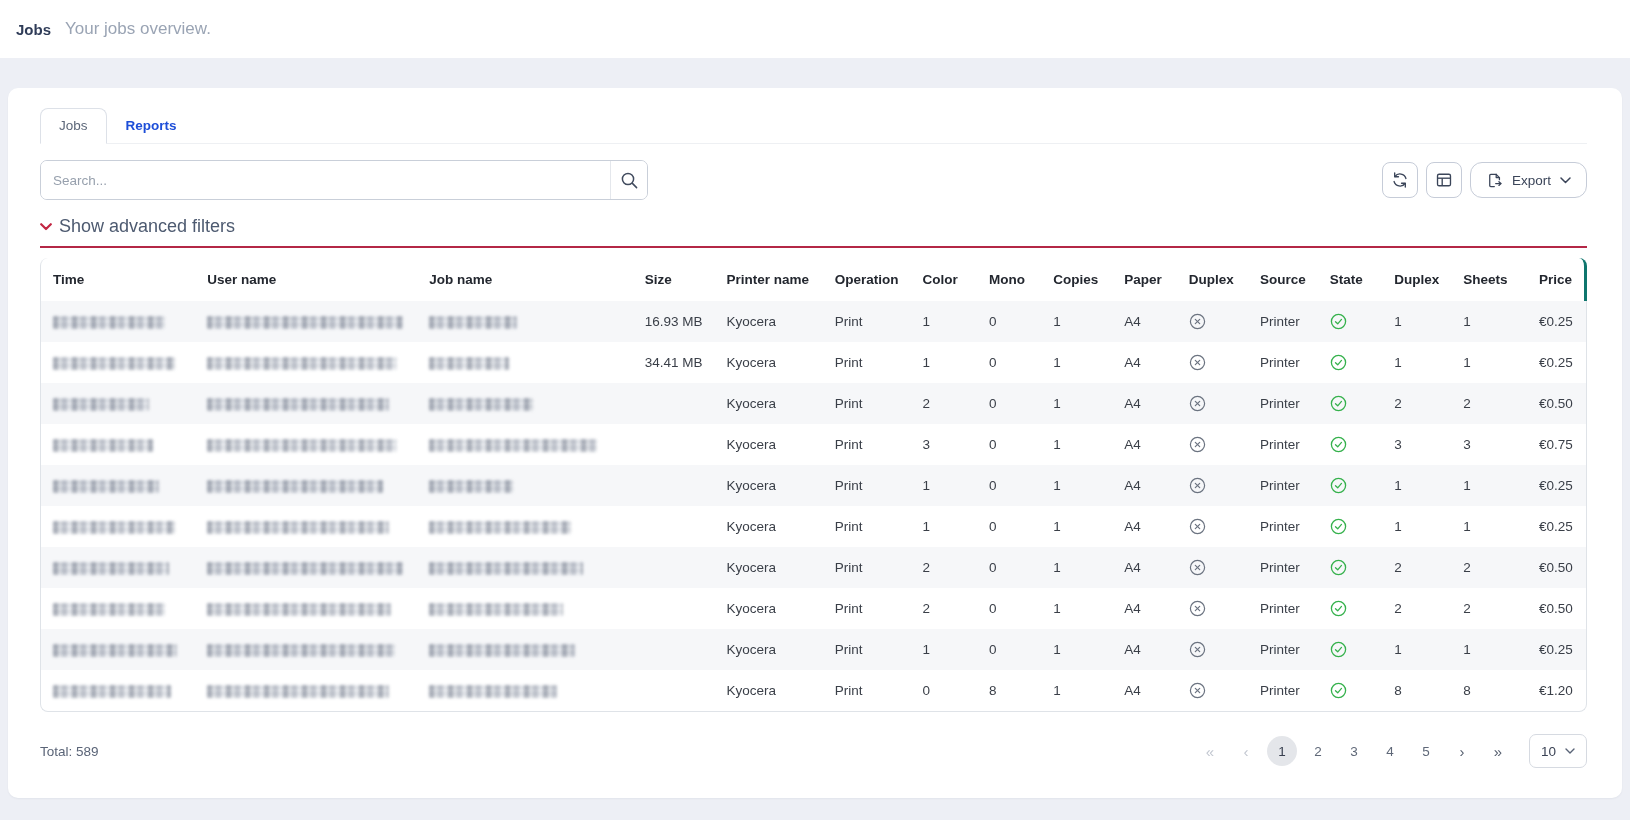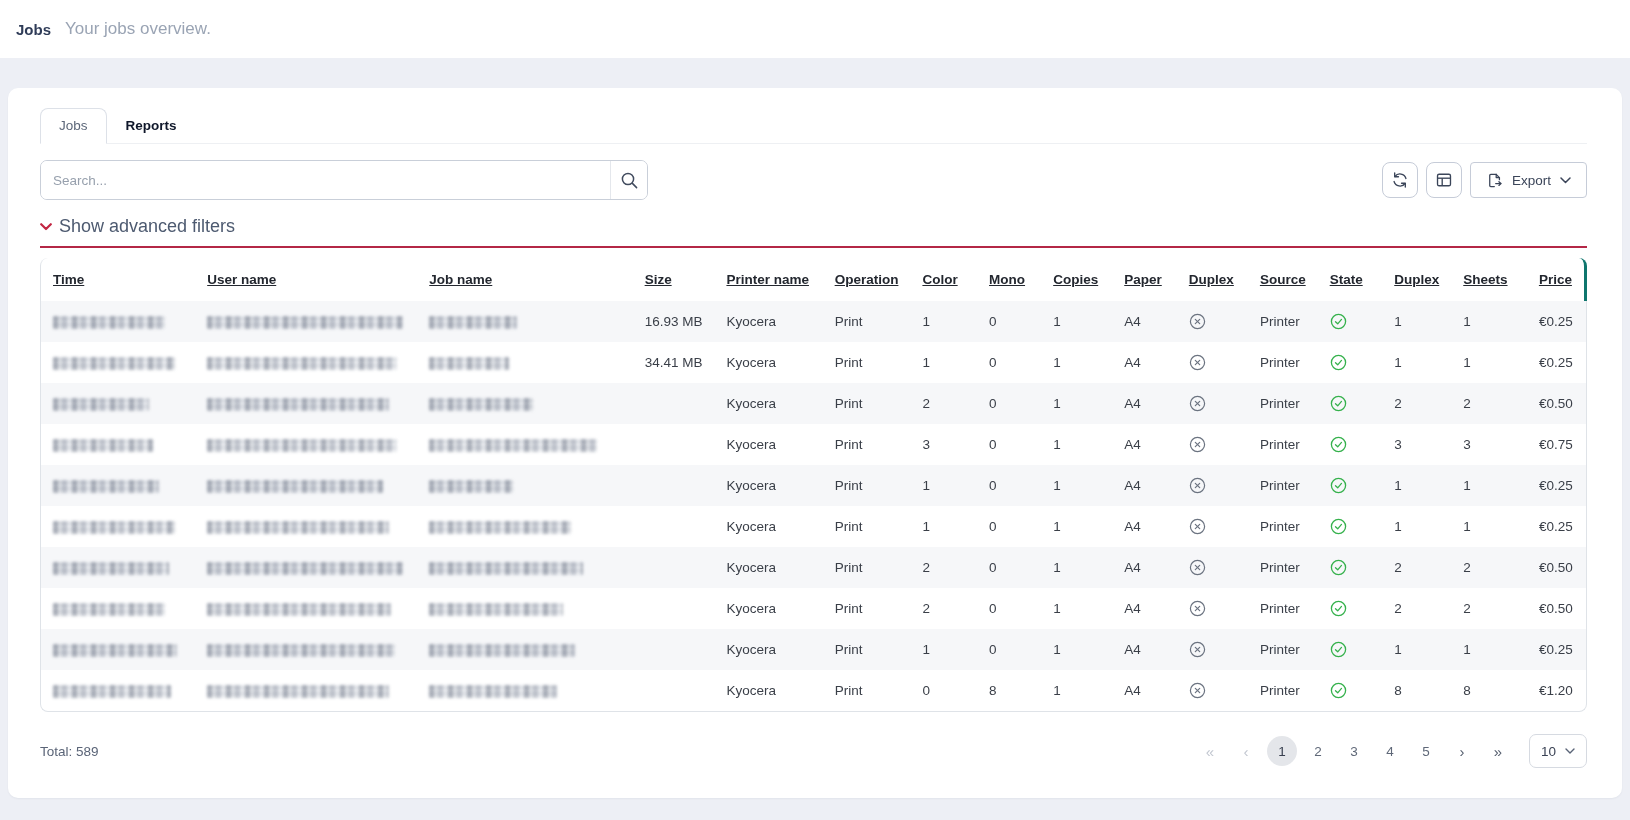--- a/index.html
+++ b/index.html
@@ -51,36 +51,36 @@
   .searchbox { width:608px; height:40px; border:1px solid #c9cfd9; border-radius:7px;
     display:flex; align-items:center; background:#fff; overflow:hidden; }
   .searchbox input { flex:1; height:100%; border:none; outline:none; padding:0 12px;
     font-size:13.5px; font-family:inherit; color:#333; }
   .searchbox input::placeholder { color:#97a0ad; }
   .search-btn { width:37px; height:100%; border:none; border-left:1px solid #e4e7ec;
     background:#fff; display:flex; align-items:center; justify-content:center; cursor:pointer; }
   .toolbar-right { margin-left:auto; display:flex; gap:8px; }
   .icon-btn { width:36px; height:36px; border:1px solid #c6ccd8; border-radius:8px;
     background:#fff; display:flex; align-items:center; justify-content:center; cursor:pointer; }
-  .export-btn { height:36px; border:1px solid #c6ccd8; border-radius:4px; background:#fff;
+  .export-btn { height:36px; border:1px solid #c6ccd8; border-radius:12px; background:#fff;
     display:flex; align-items:center; gap:9px; padding:0 15px; font-size:13.5px;
     color:#3b4559; font-family:inherit; cursor:pointer; }
 
   
   .filters-toggle { margin-top:16px; display:inline-flex; align-items:center; gap:7px;
     font-size:18px; color:#4d5a70; cursor:pointer; }
   .red-rule { margin-top:9px; border:none; border-top:2px solid #b42746; width:1547px; }
 
   
   table.jobs { margin-top:10px; width:1547px; border-collapse:separate; border-spacing:0;
     font-size:13.5px; color:#3a3f48; }
   table.jobs th, table.jobs td { border:0; }
   thead th { font-weight:bold; color:#23272f; text-align:left; padding:14px 12px;
     border-bottom:1px solid #e7eaef; border-right:1px solid #e7eaef; border-top:1px solid #dfe3e8;
-    background:#fff; white-space:nowrap;text-decoration:underline; }
+    background:#fff; white-space:nowrap; }
   thead th:first-child { border-left:1px solid #dfe3e8; border-top-left-radius:8px; }
   thead th:last-child  { border-right:3px solid #0f766e; border-top-right-radius:8px; }
   tbody td { padding:12px 12px; white-space:nowrap; }
   tbody td:first-child { border-left:1px solid #dfe3e8; }
   tbody td:last-child  { border-right:1px solid #dfe3e8; }
   tbody tr.alt td { background:#f6f7f9; }
   tbody tr + tr td { border-top:1px dashed #dcdfe4; }
   tbody tr:last-child td { border-bottom:1px solid #dfe3e8; }
   tbody tr:last-child td:first-child { border-bottom-left-radius:8px; }
   tbody tr:last-child td:last-child  { border-bottom-right-radius:8px; }
@@ -116,21 +116,21 @@
   <span class="page-title">Jobs</span>
   <span class="page-subtitle">Your jobs overview.</span>
 </header>
 
 <main class="card">
   <div class="content">
 
     
     <nav class="tabs">
       <div class="tab active">Jobs</div>
-      <div class="tab link" id="reports-tab" style="color: #0f172a; padding-left: 19px;">Reports</div>
+      <div class="tab link" id="reports-tab" style="color: #1d4ed8; padding-left: 19px;">Reports</div>
     </nav>
 
     
     <div class="toolbar">
       <div class="searchbox">
         <input type="text" placeholder="Search..." style="">
         <button class="search-btn">
           <span>
             <svg width="19" height="19" viewBox="0 0 19 19" fill="none" stroke="#414b5e" stroke-width="1.5" stroke-linecap="round">
               <circle cx="8" cy="8" r="5.6"></circle>

